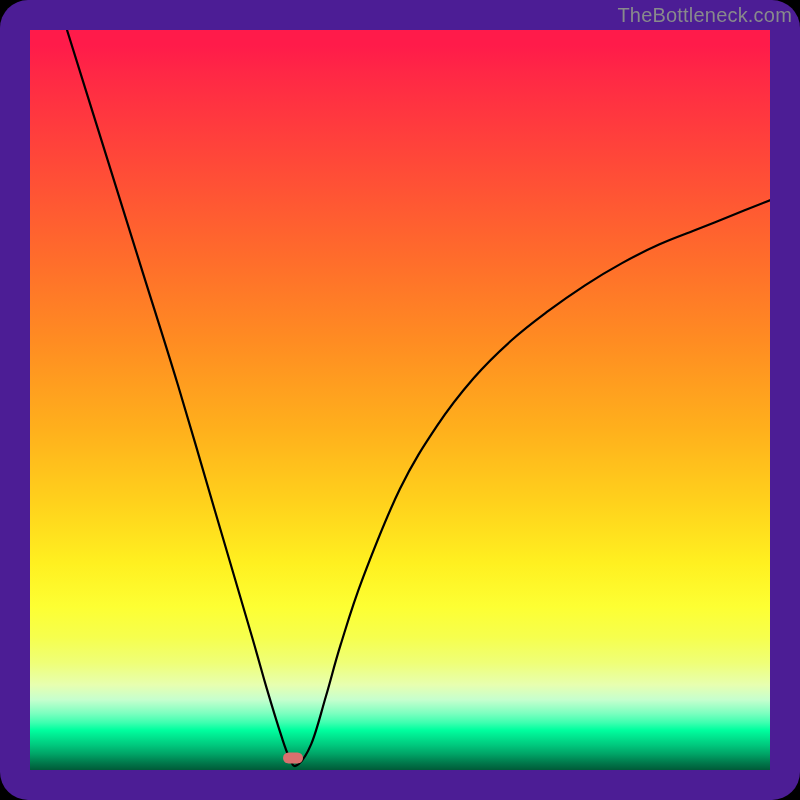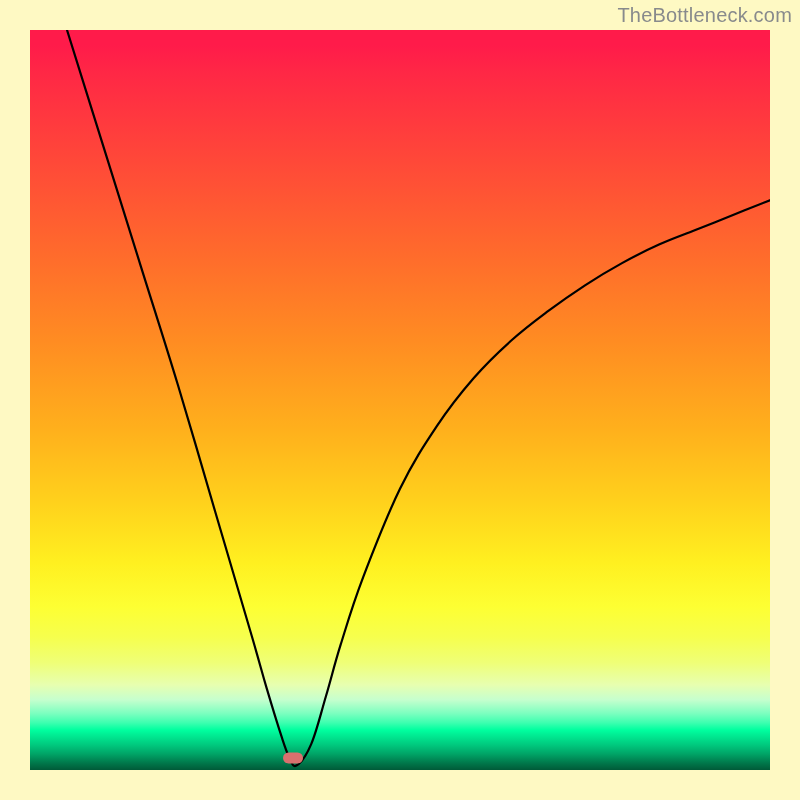--- a/index.html
+++ b/index.html
@@ -8,21 +8,22 @@
     width: 800px;
     height: 800px;
     overflow: hidden;
     background: #000;
     font-family: Arial, Helvetica, sans-serif;
   }
   .frame {
     position: relative;
     width: 800px;
     height: 800px;
-    background: #fef9c3;
+    background: #4c1d95;
+    border-radius: 28px;
   }
   .plot-area {
     position: absolute;
     left: 30px;
     top: 30px;
     width: 740px;
     height: 740px;
     overflow: hidden;
   }
   .gradient {

